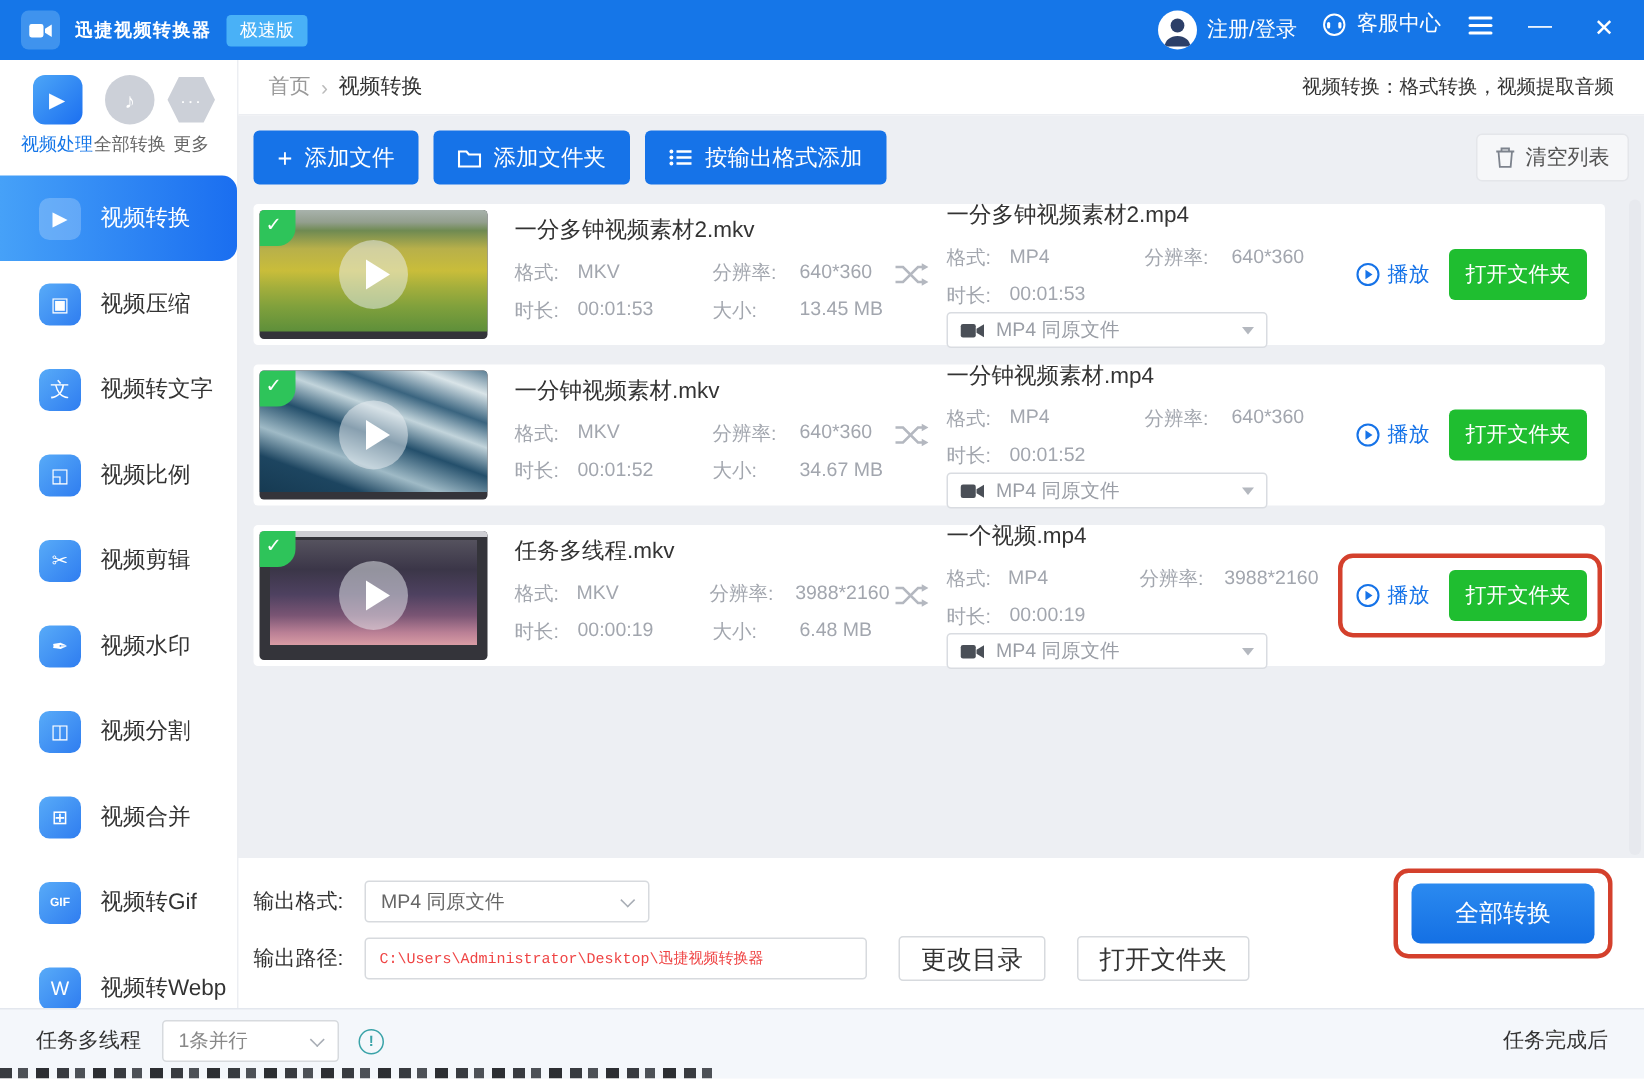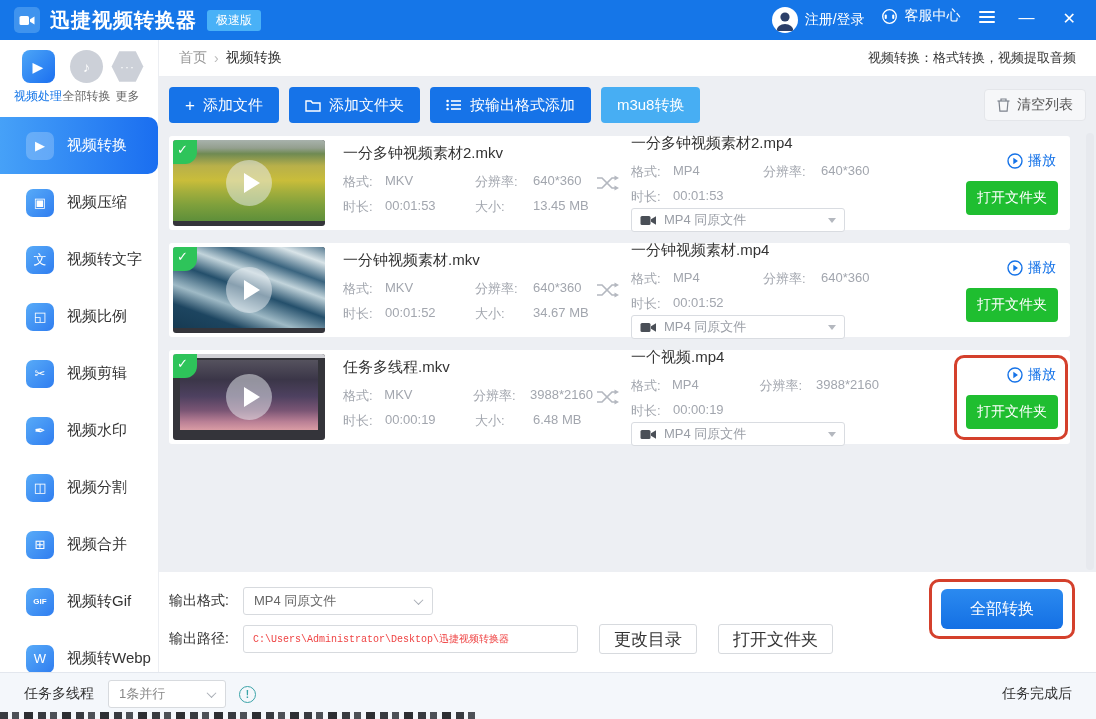--- a/index.html
+++ b/index.html
@@ -1,21 +1,21 @@
 <!DOCTYPE html>
 <html><head>
 <meta charset="utf-8">
 <style>
   * { margin:0; padding:0; box-sizing:border-box; }
   html,body { width:1096px; height:719px; overflow:hidden; font-family:"Liberation Sans","DejaVu Sans",sans-serif; background:#fff; }
 
   
   .titlebar { height:40px; background:#1576e8; display:flex; align-items:center; padding:0 14px; color:#fff; }
   .app-tile { width:26px; height:26px; border-radius:5px; background:#3f93ee; display:flex; align-items:center; justify-content:center; flex-shrink:0; }
-  .app-title { font-size:20px; font-weight:bold; margin-left:10px; letter-spacing:1px; }
+  .app-title { font-size:12px; font-weight:bold; margin-left:10px; letter-spacing:1px; }
   .ver-badge { background:#49b1f7; color:#fff; font-size:12px; padding:2px 9px; border-radius:3px; margin-left:10px; }
   .tb-right { margin-left:auto; display:flex; align-items:flex-start; gap:16px; font-size:14px; }
   .avatar { width:26px; height:26px; border-radius:50%; background:#fff; overflow:hidden; flex-shrink:0; }
   .tb-group { display:flex; align-items:center; gap:7px; cursor:pointer; }
   .hamburger { display:flex; flex-direction:column; gap:3px; padding:4px 2px; cursor:pointer; }
   .hamburger span { width:16px; height:2px; background:#fff; border-radius:1px; }
   .winbtn { font-size:16px; padding:2px 6px; cursor:pointer; }
 
   
   .middle { display:flex; height:632px; }
@@ -61,21 +61,21 @@
   .play-ov::after { content:""; position:absolute; left:18px; top:13px; border-left:16px solid #fff; border-top:10px solid transparent; border-bottom:10px solid transparent; }
   .check-badge { position:absolute; top:0; left:0; width:24px; height:24px; background:#2ec45a; border-radius:3px 0 12px 0; color:#fff; display:flex; align-items:flex-start; justify-content:flex-start; padding:2px 0 0 4px; font-size:13px; font-weight:bold; z-index:2; }
   .src-info { width:250px; margin-left:18px; }
   .file-name { font-size:15px; color:#333; margin-bottom:10px; white-space:nowrap; overflow:hidden; }
   .meta-line { display:flex; font-size:13px; color:#a2a6ae; margin-bottom:7px; white-space:nowrap; }
   .ml1 { width:42px; } .mv1 { width:90px; } .ml2 { width:58px; } .mv2 { flex:1; }
   .swap { color:#b4b8c0; margin:0 12px 0 2px; flex-shrink:0; }
   .tgt-info { width:248px; }
   .fmt-select { margin-top:2px; width:214px; height:24px; border:1px solid #d9dce1; border-radius:3px; display:flex; align-items:center; padding:0 8px; gap:7px; font-size:13px; color:#9a9ea6; background:#fff; cursor:pointer; }
   .tri { width:0; height:0; border-left:4px solid transparent; border-right:4px solid transparent; border-top:5px solid #b4b8bf; margin-left:auto; }
-  .row-actions { margin-left:auto; display:flex; flex-direction:column; align-items:flex-end; gap:11px; padding-right:2px; position:relative; }
+  .row-actions { margin-left:auto; display:flex; flex-direction:row; align-items:center; gap:11px; padding-right:2px; position:relative; }
   .play-link { color:#1673e8; font-size:14px; display:flex; align-items:center; gap:5px; cursor:pointer; padding-right:2px; }
   .open-btn { background:#1fbe30; color:#fff; font-size:14px; border:none; border-radius:4px; padding:8px 11px; cursor:pointer; }
   .ann-actions { position:absolute; inset:-11px -8px -11px -12px; border:3px solid #d4402c; border-radius:10px; pointer-events:none; }
 
   
   .out-panel { background:#fff; height:100px; padding:15px 20px 0 10px; position:relative; flex-shrink:0; }
   .out-row { display:flex; align-items:center; margin-bottom:9px; font-size:14px; color:#333; }
   .out-label { width:74px; flex-shrink:0; }
   .sel { height:28px; border:1px solid #d7dade; border-radius:3px; background:#fff; display:flex; align-items:center; padding:0 10px; font-size:13px; color:#666; cursor:pointer; }
   .sel-fmt { width:190px; }
@@ -230,23 +230,20 @@
               </g>
               <g fill="#fff">
                 <circle cx="1.6" cy="2" r="1.3"></circle>
                 <circle cx="1.6" cy="6" r="1.3"></circle>
                 <circle cx="1.6" cy="10" r="1.3"></circle>
               </g>
             </svg>
         </span>
         <span>按输出格式添加</span>
       </button>
-      <button class="btn-blue btn-m3u8">
-        <span>m3u8转换</span>
-      </button>
       <button class="btn-clear">
         <span>
           <svg width="13" height="14" viewBox="0 0 13 14">
               <g fill="none" stroke="#7d838d" stroke-width="1.2">
                 <path d="M0.5 3 h12"></path>
                 <path d="M4 3 V1 h5 v2"></path>
                 <path d="M2 3 l0.9 10.2 h7.2 L11 3"></path>
               </g>
             </svg>
         </span>

